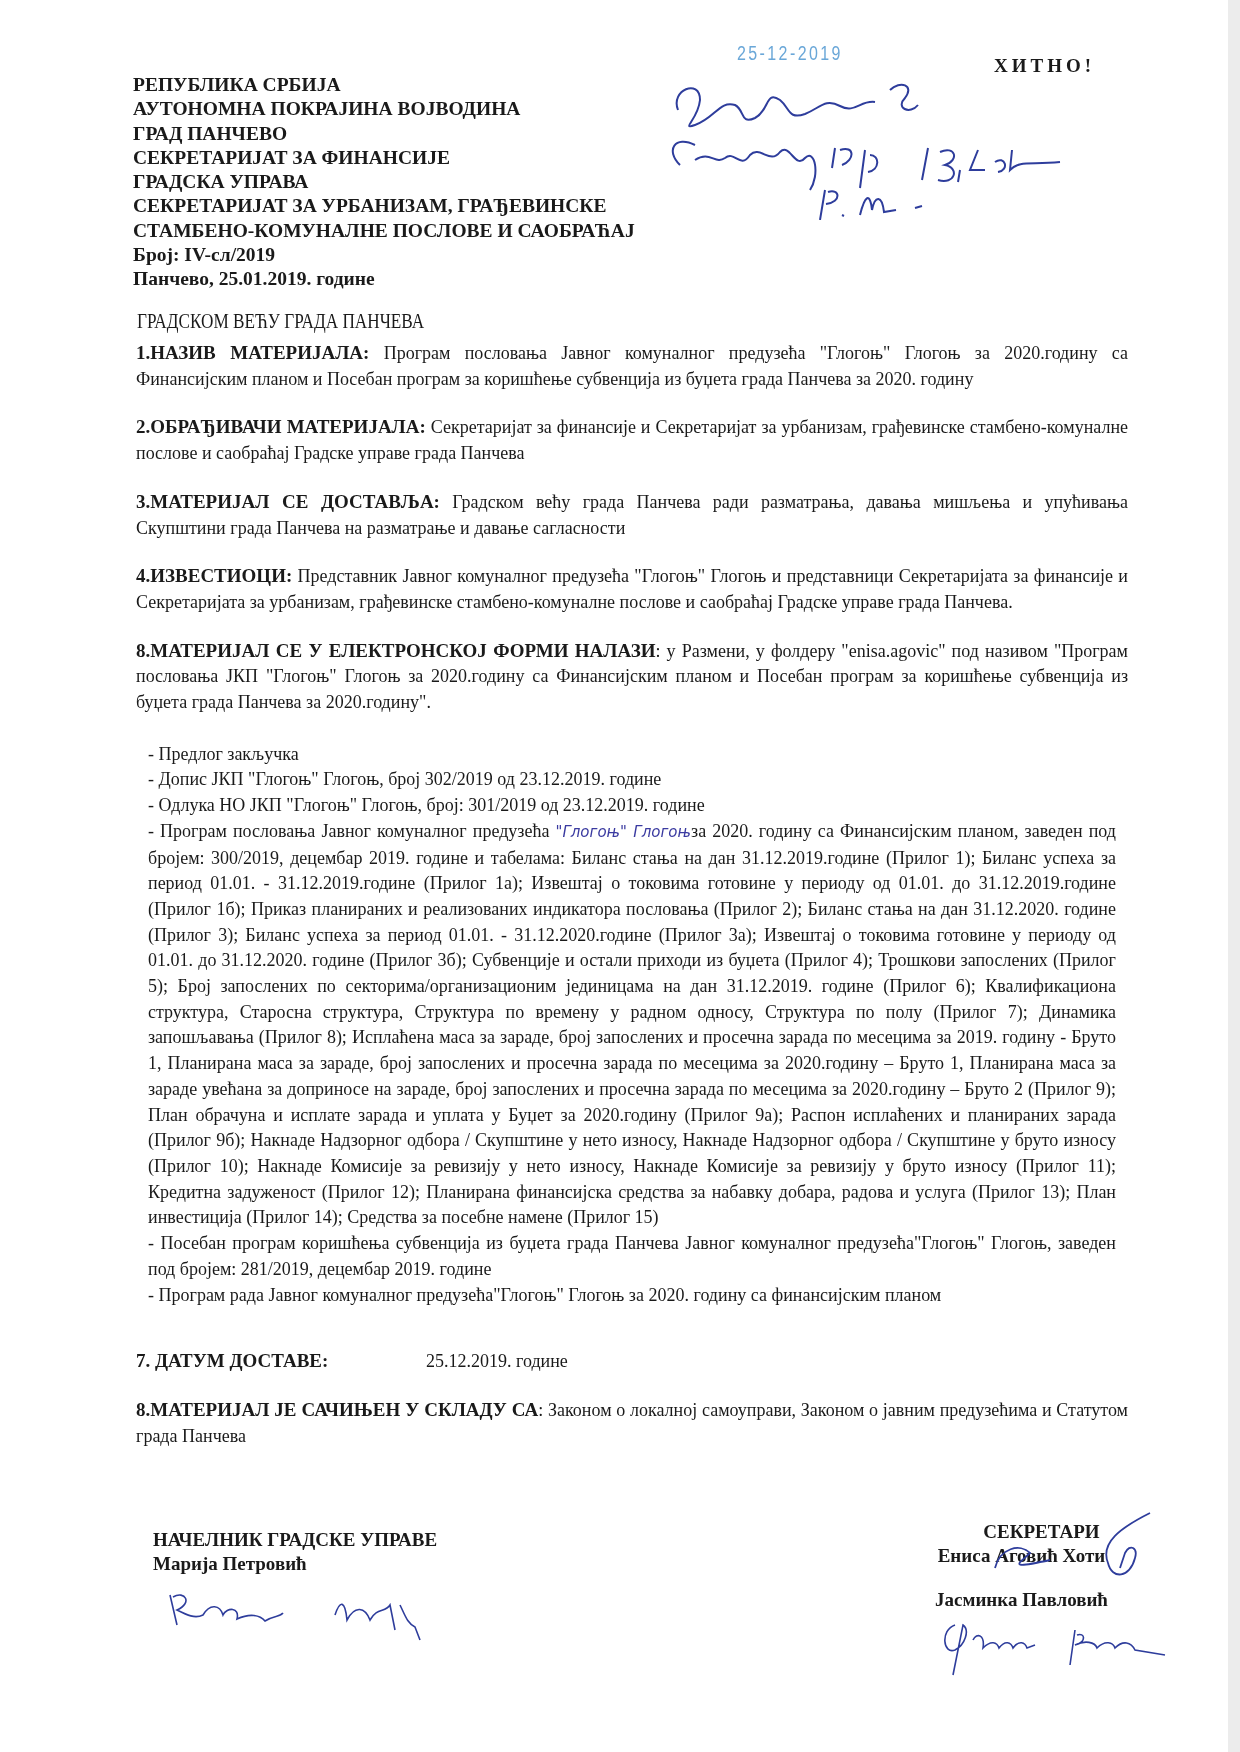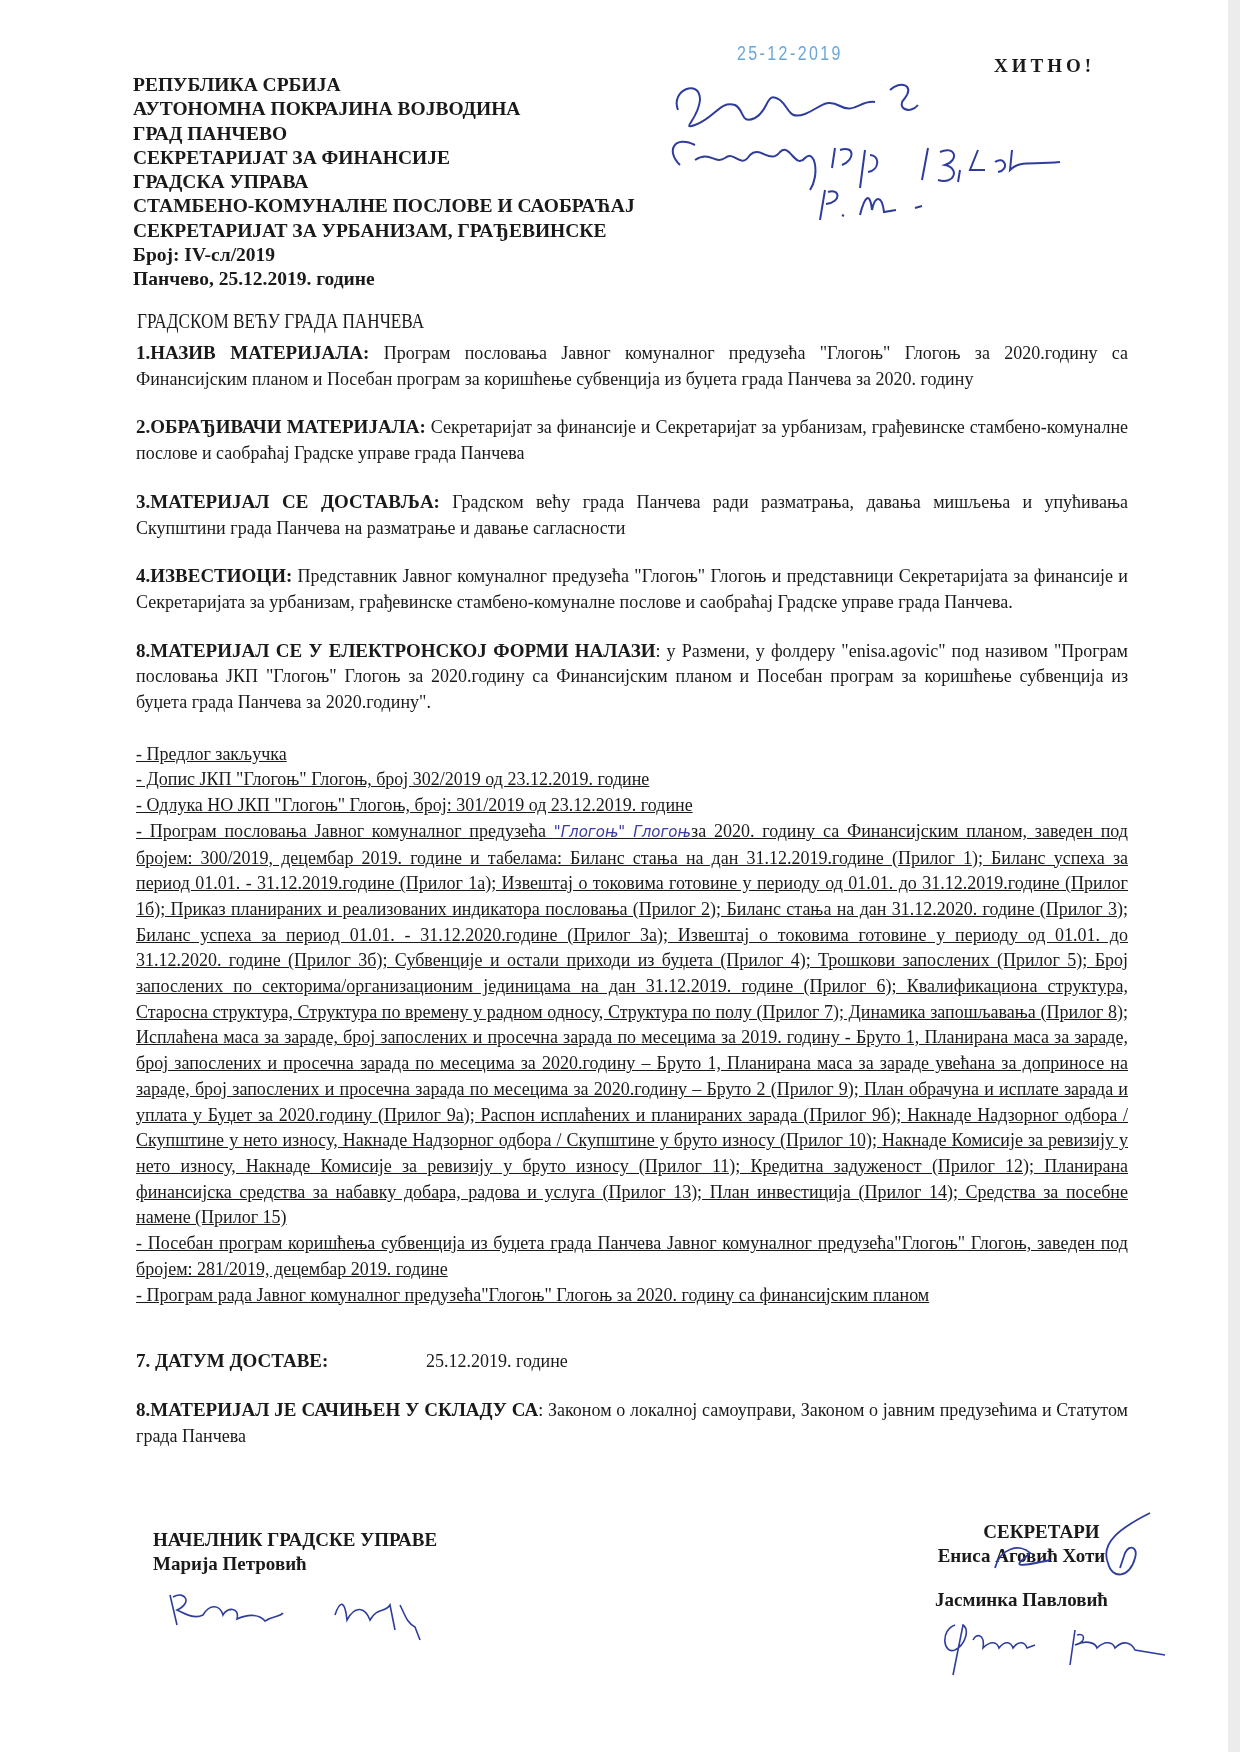--- a/index.html
+++ b/index.html
@@ -11,21 +11,21 @@
   .header { position: absolute; left: 133px; top: 73px; font-weight: bold; font-size: 19.5px; line-height: 24.3px; }
   .header .line { white-space: nowrap; }
   .urgent { position: absolute; left: 994px; top: 55px; font-weight: bold; font-size: 19px; letter-spacing: 4px; }
   .stamp { position: absolute; left: 737px; top: 42px; color: #6aa7d8; font-family: "Liberation Sans", "DejaVu Sans", sans-serif; font-size: 20px; letter-spacing: 3px; transform: scaleX(0.8); transform-origin: left center; }
   .handnote { position: absolute; left: 660px; top: 70px; width: 420px; height: 150px; }
   .recipient { position: absolute; left: 137px; top: 310px; font-size: 20px; transform: scaleX(0.86); transform-origin: left; white-space: nowrap; }
   .body { position: absolute; left: 136px; top: 340px; width: 992px; font-size: 18px; line-height: 25.7px; }
   .section { text-align: justify; margin: 0 0 22px 0; }
   .section .head { font-weight: bold; font-size: 19px; }
   .attach-title { font-weight: bold; font-size: 19px; }
-  .attach-list { list-style: none; padding: 0; margin: 0; text-decoration: underline; }
+  .attach-list { list-style: none; padding: 0; margin: 12px; }
   .attach-list li { text-align: justify; line-height: 25.7px; }
   .handwrite-inline { color: #3a3aa0; font-family: "DejaVu Sans", sans-serif; font-size: 15px; font-style: italic; }
   .date-row { margin: 40px 0 22px 0; }
   .date-row .head { font-weight: bold; font-size: 19px; display: inline-block; width: 290px; }
   .sig-left { position: absolute; left: 153px; top: 1528px; font-weight: bold; font-size: 19px; line-height: 24px; }
   .sig-right { position: absolute; left: 935px; top: 1520px; font-weight: bold; font-size: 19px; line-height: 24px; text-align: center; }
   .sig-right .title { margin-left: 40px; }
   .sig-right .name2 { margin-top: 20px; }
   .sig-svg { position: absolute; }
 </style>
@@ -42,24 +42,24 @@
   <path d="M20 95 C5 80, 15 65, 35 75 M35 90 C50 80, 55 95, 65 88 C75 80, 80 100, 90 85 C100 75, 110 95, 120 82 C130 72, 135 100, 145 88 C155 78, 160 105, 150 120 M175 78 L172 98 M180 80 C195 75, 195 90, 182 95 M205 80 L200 118 M210 85 C220 85, 220 100, 208 102 M268 78 L262 110 M280 82 C295 75, 300 90, 285 95 C300 98, 295 115, 278 110 M300 100 L298 112 M318 80 L310 100 L325 100 M335 92 C345 85, 350 100, 338 102 M352 80 L350 100 C360 90, 370 95, 400 92" fill="none" stroke="#2e3d9c" stroke-width="2"></path>
   <path d="M165 120 L160 150 M168 122 C180 118, 182 132, 166 134 M182 145 L184 146 M200 145 C205 125, 210 122, 212 140 C215 125, 222 125, 224 142 L236 140 M255 138 L262 136" fill="none" stroke="#2e3d9c" stroke-width="2"></path>
 </svg>
 
 <div class="header">
   <div class="line">РЕПУБЛИКА СРБИЈА</div>
   <div class="line">АУТОНОМНА ПОКРАЈИНА ВОЈВОДИНА</div>
   <div class="line">ГРАД ПАНЧЕВО</div>
   <div class="line">СЕКРЕТАРИЈАТ ЗА ФИНАНСИЈЕ</div>
   <div class="line">ГРАДСКА УПРАВА</div>
+  <div class="line">СЕКРЕТАРИЈАТ ЗА УРБАНИЗАМ, ГРАЂЕВИНСКЕ</div>
   <div class="line">СТАМБЕНО-КОМУНАЛНЕ ПОСЛОВЕ И САОБРАЋАЈ</div>
-  <div class="line">СЕКРЕТАРИЈАТ ЗА УРБАНИЗАМ, ГРАЂЕВИНСКЕ</div>
   <div class="line">Број: IV-сл/2019</div>
-  <div class="line">Панчево, 25.12.2019. године</div>
+  <div class="line">Панчево, 25.01.2019. године</div>
 </div>
 
 <div class="recipient">ГРАДСКОМ ВЕЋУ ГРАДА ПАНЧЕВА</div>
 
 <div class="body">
   <p class="section">
     <span class="head">1.НАЗИВ МАТЕРИЈАЛА:</span><span> Програм пословања Јавног комуналног предузећа "Глогоњ" Глогоњ за 2020.годину са Финансијским планом и Посебан програм за коришћење субвенција из буџета града Панчева за 2020. годину</span>
   </p>
   <p class="section">
     <span class="head">2.ОБРАЂИВАЧИ МАТЕРИЈАЛА:</span><span> Секретаријат за финансије и Секретаријат за урбанизам, грађевинске стамбено-комуналне послове и саобраћај Градске управе града Панчева</span>

